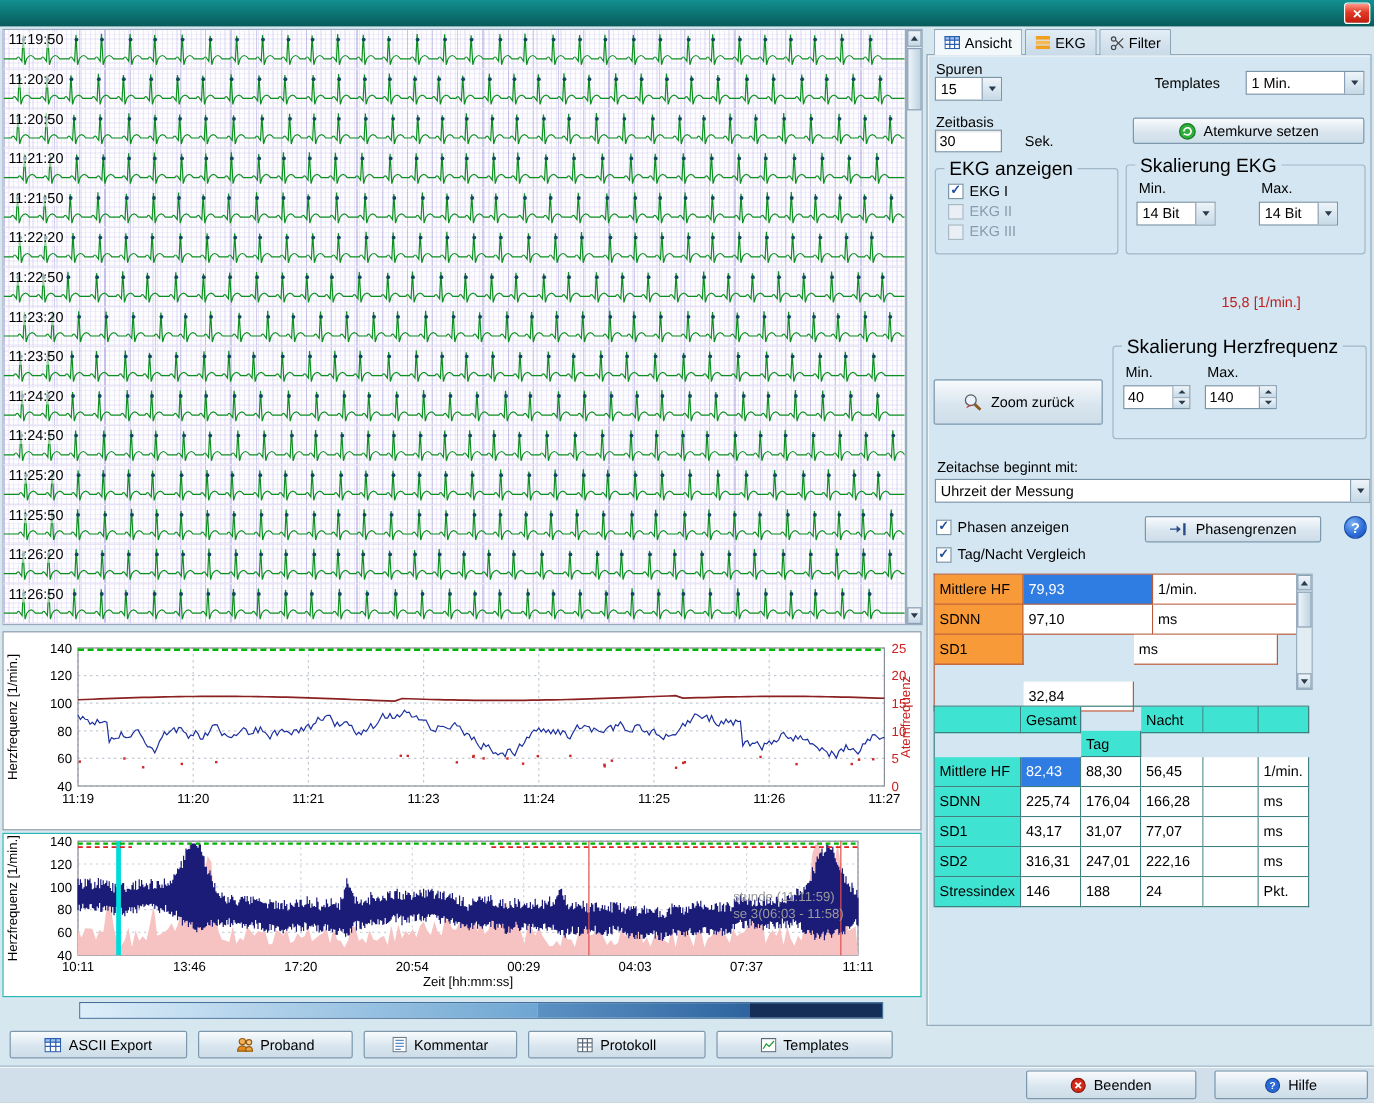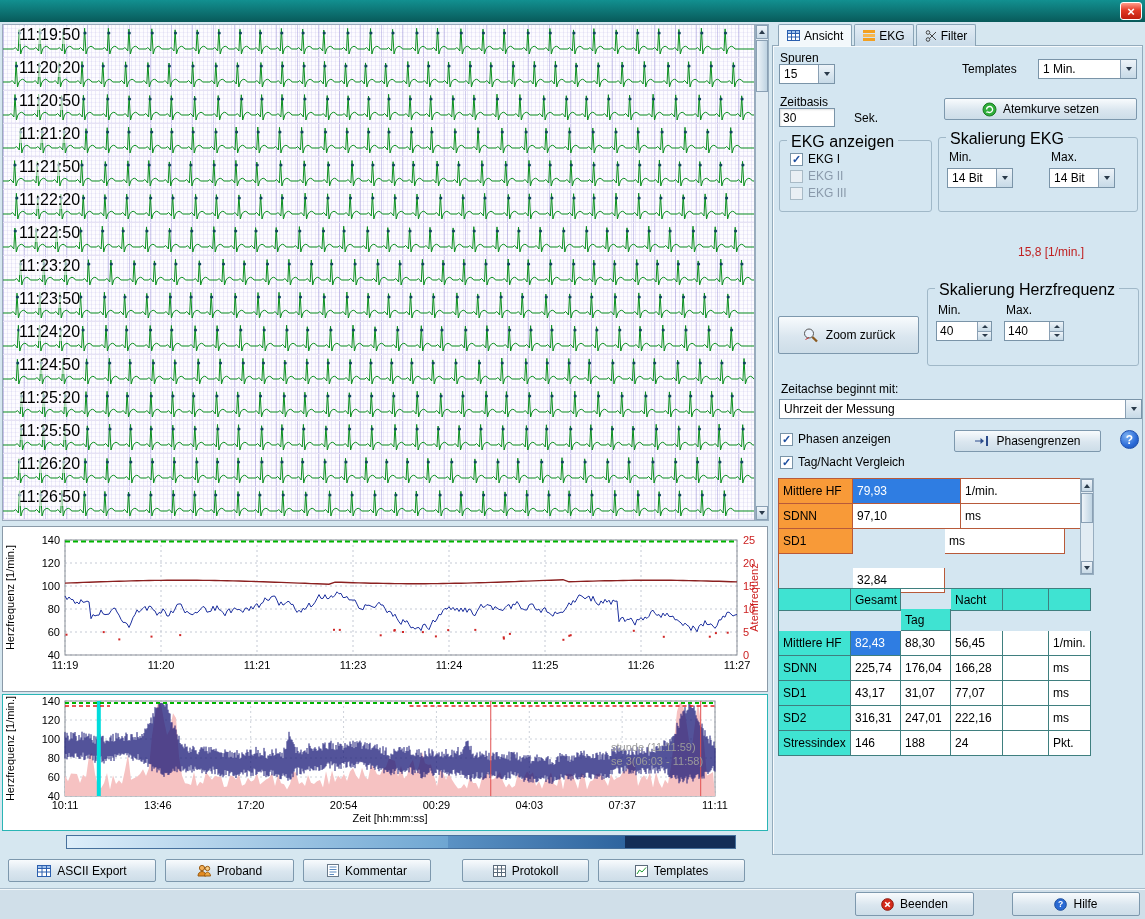--- a/index.html
+++ b/index.html
@@ -6,21 +6,21 @@
 html,body{width:1145px;height:919px}
 body{font-family:"Liberation Sans",sans-serif;font-size:12px;color:#000;background:#8fa4b0}
 svg text{font-family:"Liberation Sans",sans-serif}
 #win{position:relative;width:1145px;height:919px;background:#d6e7f0;overflow:hidden}
 .titlebar{position:absolute;left:0;top:0;width:1145px;height:22px;background:linear-gradient(180deg,#129090,#0b6a6a 70%,#085a5a)}
 .closebtn{position:absolute;right:3px;top:2px;width:22px;height:18px;background:linear-gradient(180deg,#ff9c8a,#e23a26 45%,#c01d0e);border:1px solid #fff;border-radius:3px;color:#fff;font-weight:bold;font-size:13px;line-height:1;display:flex;align-items:center;justify-content:center;cursor:pointer}
 
 #ecg{position:absolute;left:2px;top:24px;width:753px;height:497px;background:#fdfcff;border:1px solid #9aaabb;overflow:hidden}
 .ecg-row{position:relative;width:100%;height:33px;border-bottom:1px solid #e6e2f4;
 background-image:repeating-linear-gradient(90deg,rgba(140,130,210,.38) 0 1px,transparent 1px 21px),repeating-linear-gradient(90deg,rgba(150,142,215,.16) 0 1px,transparent 1px 4px),repeating-linear-gradient(0deg,rgba(150,142,215,.10) 0 1px,transparent 1px 4px)}
-.ecg-ts{position:absolute;left:16px;top:1px;font-size:16px;z-index:2;background:rgba(253,252,255,.6)}
+.ecg-ts{position:absolute;left:4px;top:1px;font-size:12px;z-index:2;background:rgba(253,252,255,.6)}
 .ecg-row svg{position:absolute;left:0;top:0}
 
 .vsb{position:absolute;width:14px;background:#e2ecf3;border:1px solid #98aec0}
 .sb-btn{position:absolute;left:0;width:12px;height:14px;background:linear-gradient(#f0f5fa,#c7d9e6);border:1px solid #8aa0b4;display:flex;align-items:center;justify-content:center}
 .sb-thumb{position:absolute;left:0;width:12px;background:linear-gradient(90deg,#eef4f9,#bed3e2);border:1px solid #8aa0b4}
 .tri{display:inline-block;width:0;height:0}
 .tri.up{border-left:3.5px solid transparent;border-right:3.5px solid transparent;border-bottom:4.5px solid #2a3a4a}
 .tri.down{border-left:3.5px solid transparent;border-right:3.5px solid transparent;border-top:4.5px solid #2a3a4a}
 
 #chart1{position:absolute;left:2px;top:526px;width:766px;height:166px;background:#fff;border:1px solid #8a9aa8}
@@ -833,41 +833,41 @@
       </button>
       <button class="btn" style="width: 128px;">
         <span class="icn">
           <svg width="12" height="13" viewBox="0 0 12 13">
             <rect x="0.5" y="0.5" width="11" height="12" fill="#fff" stroke="#6a7a8a"></rect>
             <path d="M2.5 3h7M2.5 5.5h7M2.5 8h7M2.5 10.5h4.5" stroke="#5a8ac0"></path>
           </svg>
         </span>
         <span>Kommentar</span>
       </button>
-      <button class="btn" style="width: 127px; margin-left: 22px;">
+      <button class="btn" style="width: 148px;">
         <span class="icn">
           <svg width="13" height="12" viewBox="0 0 13 12">
             <rect x="0.5" y="0.5" width="12" height="11" fill="#fff" stroke="#5a6a7a"></rect>
             <path d="M0.5 4h12M0.5 7.5h12M4.5 0.5v11M8.5 0.5v11" stroke="#5a6a7a"></path>
           </svg>
         </span>
         <span>Protokoll</span>
       </button>
       <button class="btn" style="width: 147px;">
         <span class="icn">
           <svg width="13" height="12" viewBox="0 0 13 12">
             <rect x="0.5" y="0.5" width="12" height="11" fill="#fff" stroke="#5a6a7a"></rect>
             <polyline points="2,9 4.5,5 7,7 11,2.5" fill="none" stroke="#1c9a2e"></polyline>
           </svg>
         </span>
         <span>Templates</span>
       </button>
     </div>
   <div id="footer">
-      <button class="btn abs" style="left: 855px; top: 3px; width: 119px; height: 24px;">
+      <button class="btn abs" style="left: 855px; top: 3px; width: 142px; height: 24px;">
         <span class="icn">
           <svg width="13" height="13" viewBox="0 0 13 13">
             <circle cx="6.5" cy="6.5" r="5.8" fill="#d42a1a" stroke="#8a1408"></circle>
             <path d="M4.2 4.2l4.6 4.6M8.8 4.2l-4.6 4.6" stroke="#fff" stroke-width="1.6"></path>
           </svg>
         </span>
         <span>Beenden</span>
       </button>
       <button class="btn abs" style="left: 1012px; top: 3px; width: 128px; height: 24px;">
         <span class="icn">

